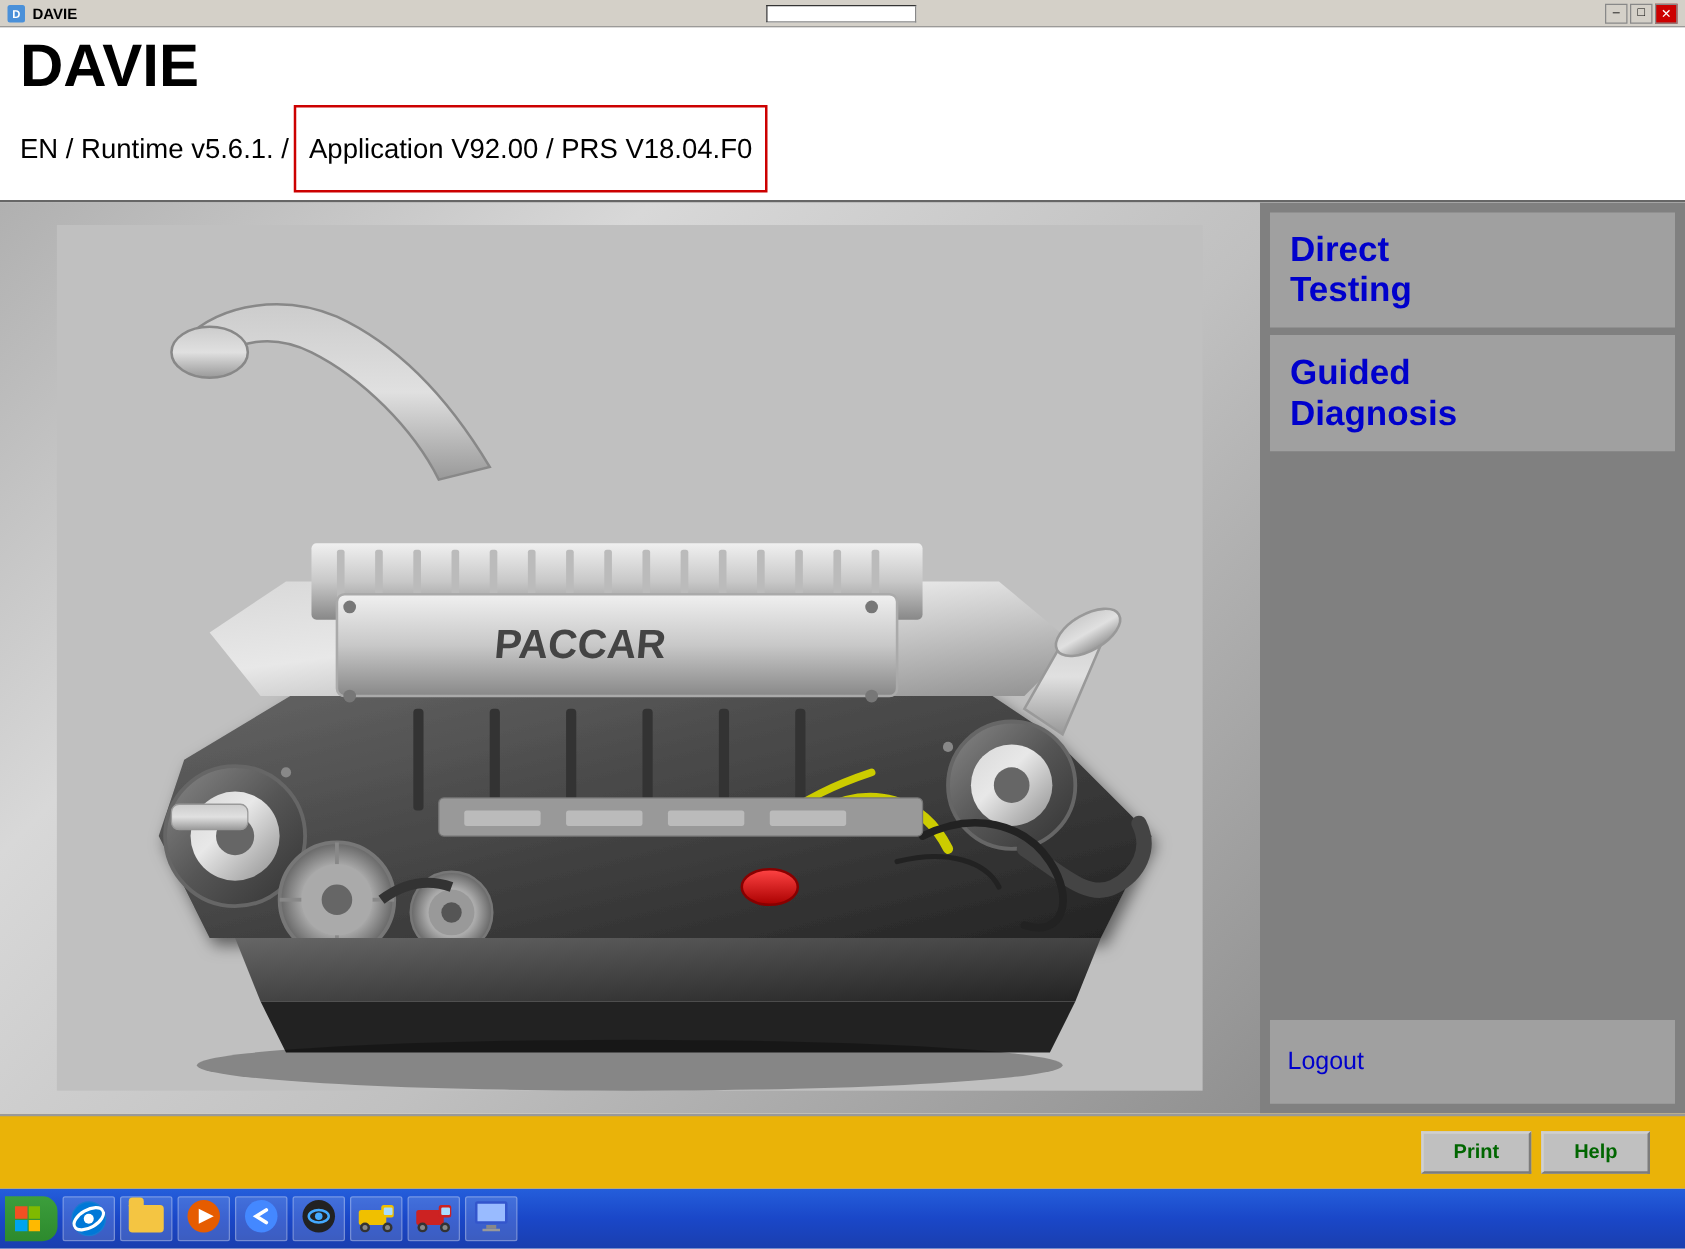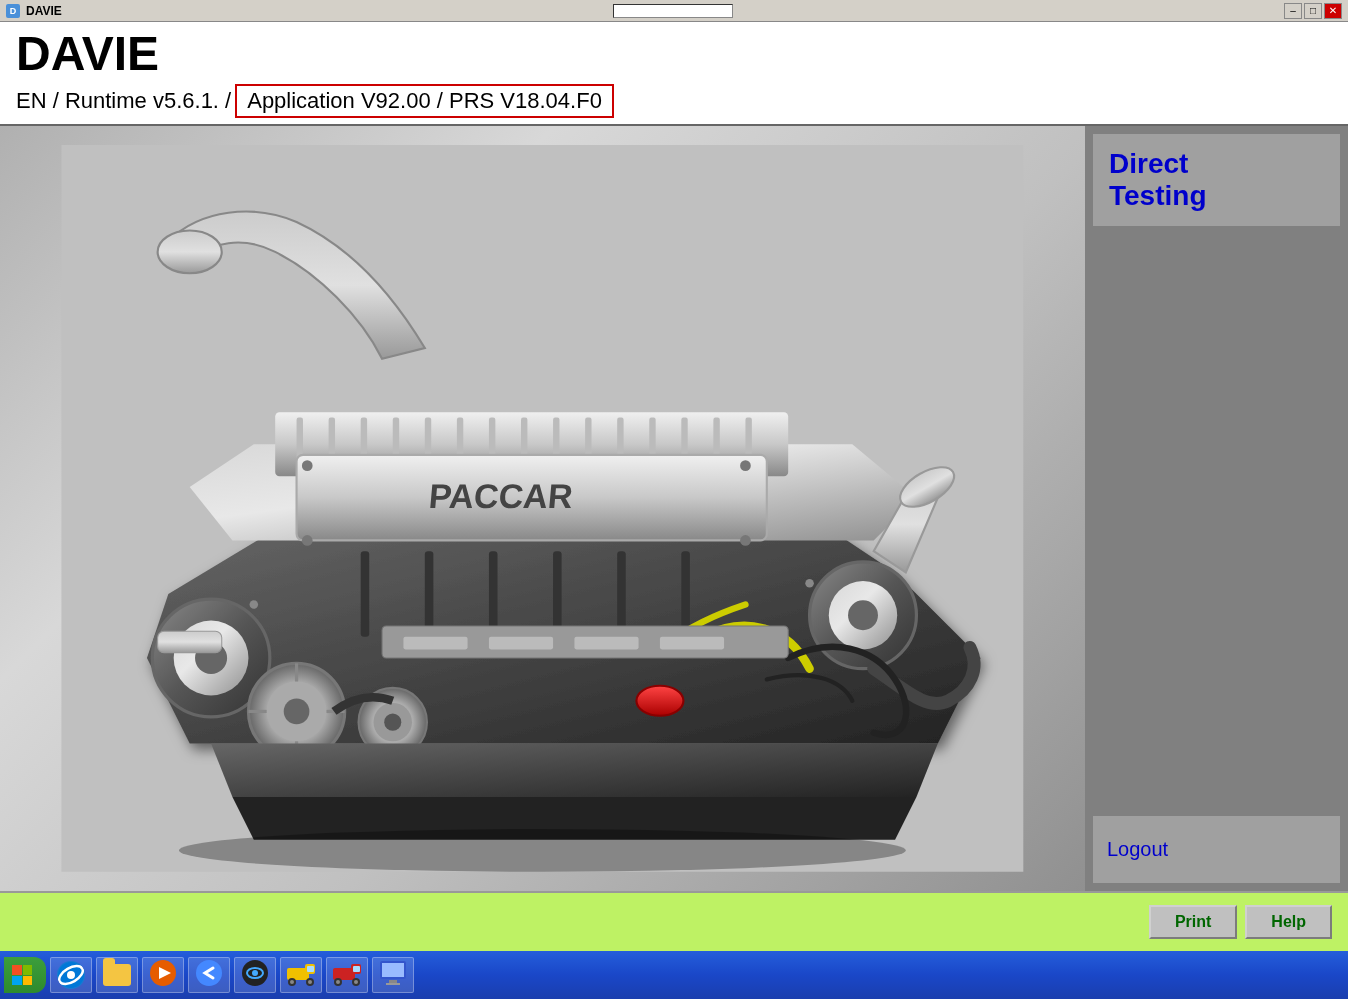--- a/index.html
+++ b/index.html
@@ -68,21 +68,21 @@
       align-items: center;
       gap: 0;
     }
     .app-subtitle-main {
       font-size: 22px;
       color: #000;
     }
     .app-subtitle-box {
       display: inline-block;
       border: 2px solid #cc0000;
-      padding: 2px 10px;
+      padding: 20px 10px;
       font-size: 22px;
       color: #000;
       margin-left: 4px;
     }
 
     
     .main-area {
       display: flex;
       flex: 1;
       overflow: hidden;
@@ -105,21 +105,21 @@
       height: 100%;
       display: flex;
       align-items: center;
       justify-content: center;
       background: linear-gradient(135deg, #b0b0b0 0%, #d8d8d8 30%, #c0c0c0 60%, #909090 100%);
       position: relative;
     }
 
     
     .sidebar {
-      width: 263px;
+      width: 340px;
       background: #808080;
       display: flex;
       flex-direction: column;
       padding: 8px;
       gap: 6px;
       flex-shrink: 0;
     }
 
     .sidebar-btn {
       background: #a0a0a0;
@@ -147,25 +147,25 @@
       font-size: 20px;
       color: #0000cc;
       min-height: 50px;
       display: flex;
       align-items: center;
     }
 
     
     .bottom-bar {
       height: 60px;
-      background: #bef264;
+      background: #eab308;
       display: flex;
       align-items: center;
       justify-content: flex-end;
-      padding: 0 16px;
+      padding: 0 28px;
       gap: 8px;
       border-top: 2px solid #999;
       flex-shrink: 0;
     }
 
     .bottom-btn {
       background: #c0c0c0;
       border: 2px outset #d0d0d0;
       padding: 6px 24px;
       font-size: 16px;
@@ -395,20 +395,24 @@
     </div>
   </div>
 
   <div class="sidebar">
 
     <button class="sidebar-btn">
       <span style="white-space: pre-line;">Direct
 Testing</span>
     </button>
 
+    <button class="sidebar-btn">
+      <span style="white-space: pre-line;">Guided
+Diagnosis</span>
+    </button>
 
     <div class="sidebar-spacer"></div>
 
     <button class="sidebar-btn-small">Logout</button>
 
   </div>
 </div>
 
 <div class="bottom-bar">
   <button class="bottom-btn">Print</button>

